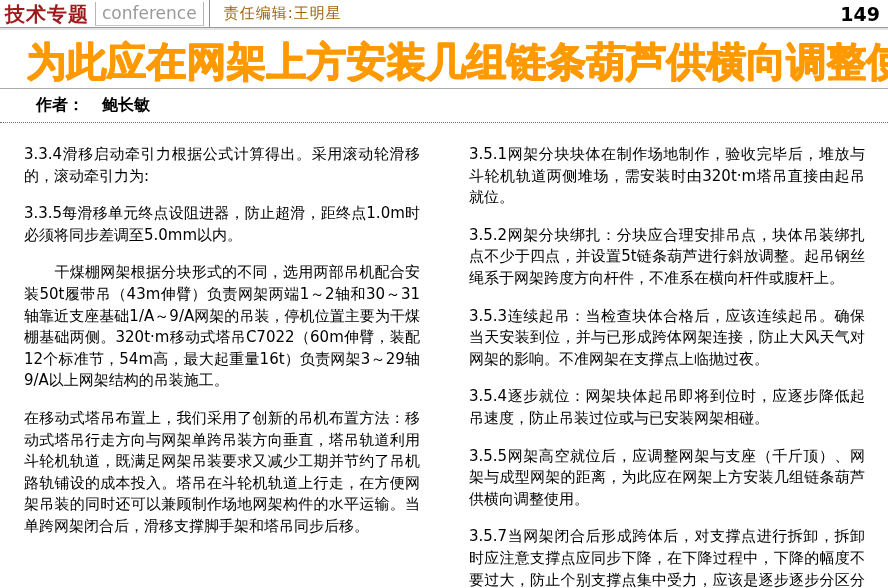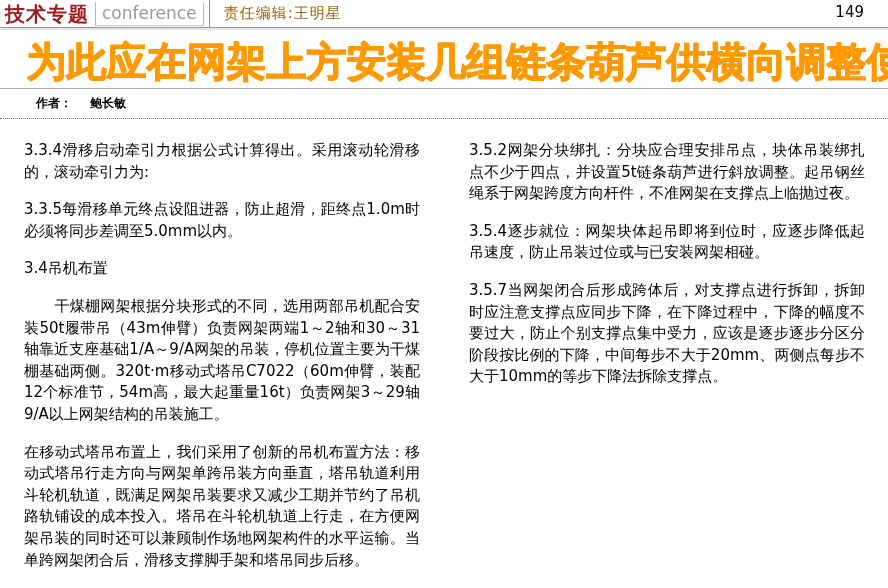--- a/index.html
+++ b/index.html
@@ -24,41 +24,41 @@
     border-left:1px solid #b5b5b5;border-right:1px solid #b5b5b5;border-bottom:1px solid #c9c9c9;
     padding:0 6px;margin-left:2px;
   }
   .conf-box span{font-size:17px;color:#9a9a9a;}
   .vdiv{
     display:inline-block;width:0;height:27px;
     border-left:1px solid #8c8c8c;margin-left:5px;
   }
   .editor{font-size:15px;color:#a16207;margin-left:14px;letter-spacing:1px;}
   .pageno{
-    position:absolute;right:24px;top:3px;
-    font-size:15px;font-weight:normal;color:#000;
+    position:absolute;right:8px;top:3px;
+    font-size:19px;font-weight:bold;color:#000;
   }
   .rule-strong{
     height:3px;
     background:linear-gradient(#9a9a9a 33%, #e3e3e3 33%);
     margin:0;
   }
 
   
   .title{
     margin:8px 0 2px 26px;
     font-size:40px;line-height:46px;
     font-weight:900;color:#ff9900;
     white-space:nowrap;letter-spacing:0;
     text-shadow:1px 0 0 currentColor,0 1px 0 currentColor,1px 1px 0 currentColor;
   }
   .rule-thin{border-top:1px solid #ababab;height:0;margin-top:4px;}
 
   
-  .author-row{padding:6px 16px 4px 36px;font-size:12px;font-weight:bold;}
+  .author-row{padding:6px 16px 4px 36px;font-size:16px;font-weight:bold;}
   .author-name{margin-left:18px;}
   .rule-dotted{border-top:1px dotted #6f6f6f;height:0;margin-top:2px;}
 
   
   .columns{
     display:flex;gap:17px;
     padding:5px 7px 0 8px;
   }
   .col{
     flex:1 1 0;min-width:0;
@@ -91,24 +91,26 @@
   <div class="author-row">
     <span class="author-label">作者：</span><span class="author-name">鲍长敏</span>
   </div>
 
   <div class="rule-dotted"></div>
 
   <main class="columns">
     <section class="col">
         <p>3.3.4滑移启动牵引力根据公式计算得出。采用滚动轮滑移的，滚动牵引力为:</p>
         <p>3.3.5每滑移单元终点设阻进器，防止超滑，距终点1.0m时必须将同步差调至5.0mm以内。</p>
-        <p>3.4吊机布置</p>
         <p>　　干煤棚网架根据分块形式的不同，选用两部吊机配合安装50t履带吊（43m伸臂）负责网架两端1～2轴和30～31轴靠近支座基础1/A～9/A网架的吊装，停机位置主要为干煤棚基础两侧。320t·m移动式塔吊C7022（60m伸臂，装配12个标准节，54m高，最大起重量16t）负责网架3～29轴9/A以上网架结构的吊装施工。</p>
         <p>在移动式塔吊布置上，我们采用了创新的吊机布置方法：移动式塔吊行走方向与网架单跨吊装方向垂直，塔吊轨道利用斗轮机轨道，既满足网架吊装要求又减少工期并节约了吊机路轨铺设的成本投入。塔吊在斗轮机轨道上行走，在方便网架吊装的同时还可以兼顾制作场地网架构件的水平运输。当单跨网架闭合后，滑移支撑脚手架和塔吊同步后移。</p>
       </section>
     <section class="col">
-        <p>3.5.2网架分块绑扎：分块应合理安排吊点，块体吊装绑扎点不少于四点，并设置5t链条葫芦进行斜放调整。起吊钢丝绳系于网架跨度方向杆件，不准网架在支撑点上临抛过夜。</p>
+        <p>3.5.1网架分块块体在制作场地制作，验收完毕后，堆放与斗轮机轨道两侧堆场，需安装时由320t·m塔吊直接由起吊就位。</p>
+        <p>3.5.2网架分块绑扎：分块应合理安排吊点，块体吊装绑扎点不少于四点，并设置5t链条葫芦进行斜放调整。起吊钢丝绳系于网架跨度方向杆件，不准系在横向杆件或腹杆上。</p>
+        <p>3.5.3连续起吊：当检查块体合格后，应该连续起吊。确保当天安装到位，并与已形成跨体网架连接，防止大风天气对网架的影响。不准网架在支撑点上临抛过夜。</p>
         <p>3.5.4逐步就位：网架块体起吊即将到位时，应逐步降低起吊速度，防止吊装过位或与已安装网架相碰。</p>
+        <p>3.5.5网架高空就位后，应调整网架与支座（千斤顶）、网架与成型网架的距离，为此应在网架上方安装几组链条葫芦供横向调整使用。</p>
         <p>3.5.7当网架闭合后形成跨体后，对支撑点进行拆卸，拆卸时应注意支撑点应同步下降，在下降过程中，下降的幅度不要过大，防止个别支撑点集中受力，应该是逐步逐步分区分阶段按比例的下降，中间每步不大于20mm、两侧点每步不大于10mm的等步下降法拆除支撑点。</p>
       </section>
   </main>
 
 </div>
 
 </body></html>

